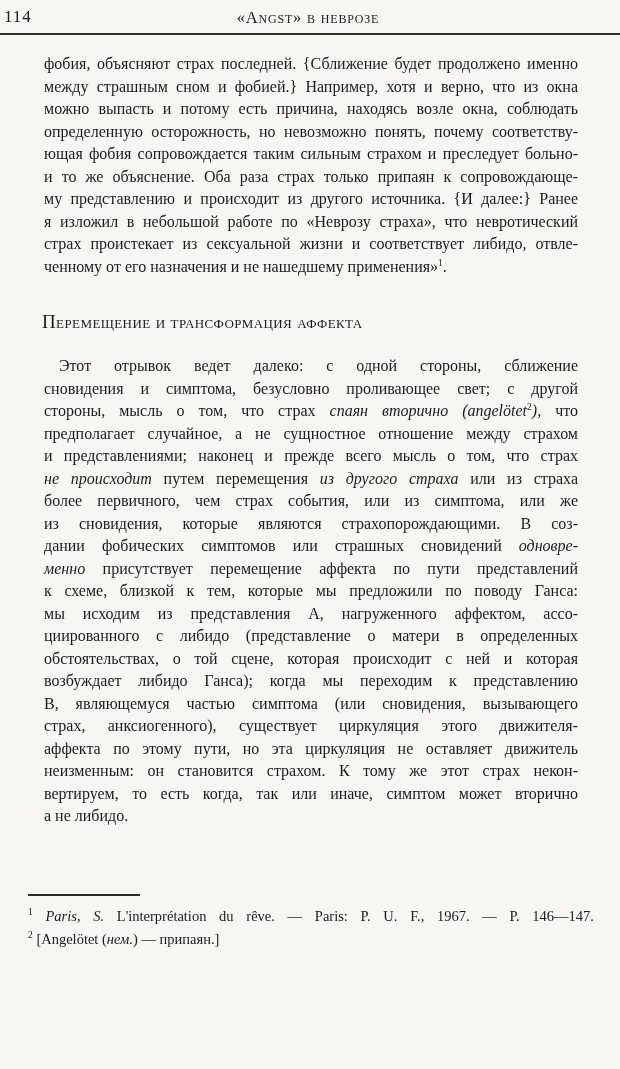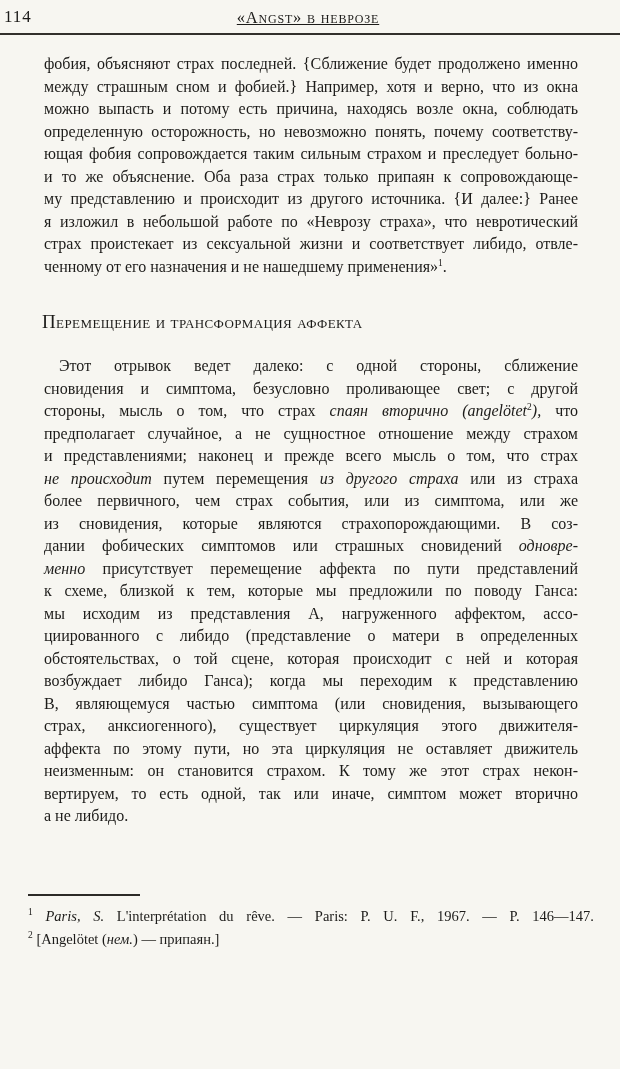--- a/index.html
+++ b/index.html
@@ -5,21 +5,21 @@
   html,body{margin:0;padding:0;}
   body{
     width:620px;height:1069px;
     background:#f7f6f1;
     color:#1c1b19;
     font-family:"Liberation Serif","DejaVu Serif",serif;
     overflow:hidden;
   }
   .page{padding-top:6px;}
   
-  .header{position:relative;height:24px;margin:0 8px 0 4px;text-decoration:underline;}
+  .header{position:relative;height:24px;margin:0 8px 0 4px;}
   .pagenum{position:absolute;left:0;top:1px;font-size:17px;letter-spacing:1px;}
   .runhead{
     text-align:center;font-variant:small-caps;
     font-size:16.5px;letter-spacing:0.8px;padding-top:2px;
   }
   .head-rule{border:0;border-top:2px solid #32302c;margin:3px 0 0 0;}
   
   .body-text{margin:18px 26px 0 28px;}
   .para{margin:16px;}
   .line{
@@ -86,21 +86,21 @@
         <div class="line"><span class="it">менно</span><span> присутствует перемещение аффекта по пути представлений</span></div>
         <div class="line"><span>к схеме, близкой к тем, которые мы предложили по поводу Ганса:</span></div>
         <div class="line"><span>мы исходим из представления А, нагруженного аффектом, ассо-</span></div>
         <div class="line"><span>циированного с либидо (представление о матери в определенных</span></div>
         <div class="line"><span>обстоятельствах, о той сцене, которая происходит с ней и которая</span></div>
         <div class="line"><span>возбуждает либидо Ганса); когда мы переходим к представлению</span></div>
         <div class="line"><span>В, являющемуся частью симптома (или сновидения, вызывающего</span></div>
         <div class="line"><span>страх, анксиогенного), существует циркуляция этого движителя-</span></div>
         <div class="line"><span>аффекта по этому пути, но эта циркуляция не оставляет движитель</span></div>
         <div class="line"><span>неизменным: он становится страхом. К тому же этот страх некон-</span></div>
-        <div class="line"><span>вертируем, то есть одной, так или иначе, симптом может вторично</span></div>
+        <div class="line"><span>вертируем, то есть когда, так или иначе, симптом может вторично</span></div>
         <div class="line last"><span>а не либидо.</span></div>
       </div>
     </div>
 
   <hr class="fn-sep">
   <div class="footnotes" id="footnotes">
       <div class="fn-line"><sup>1</sup><span> </span><span class="it">Paris, S.</span><span> L'interprétation du rêve. — Paris: P. U. F., 1967. — P. 146—147.</span></div>
       <div class="fn-line last"><sup>2</sup><span> [Angelötet (</span><span class="it">нем.</span><span>) — припаян.]</span></div>
     </div>
 

